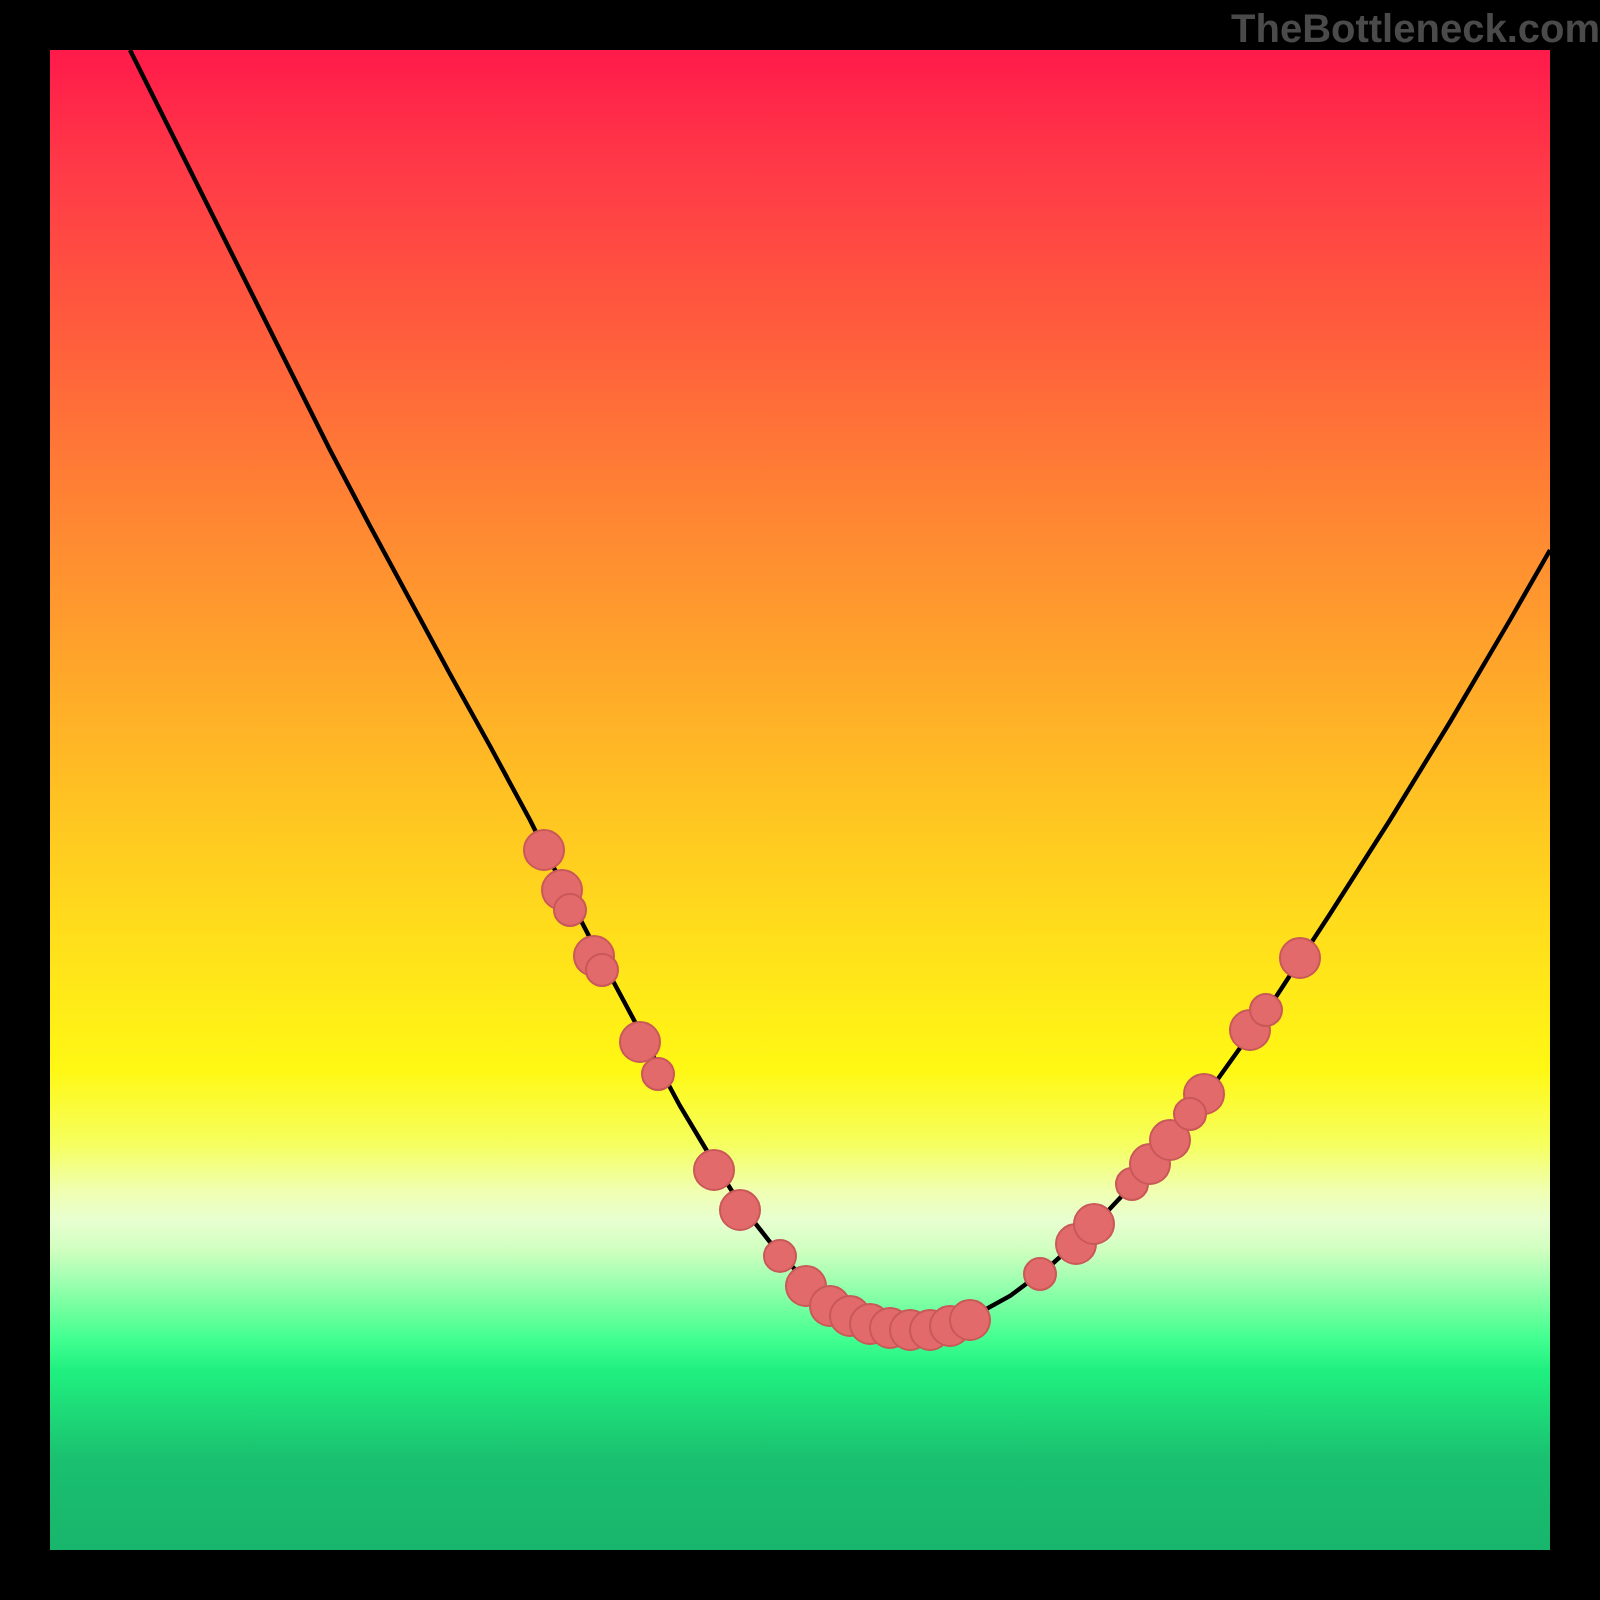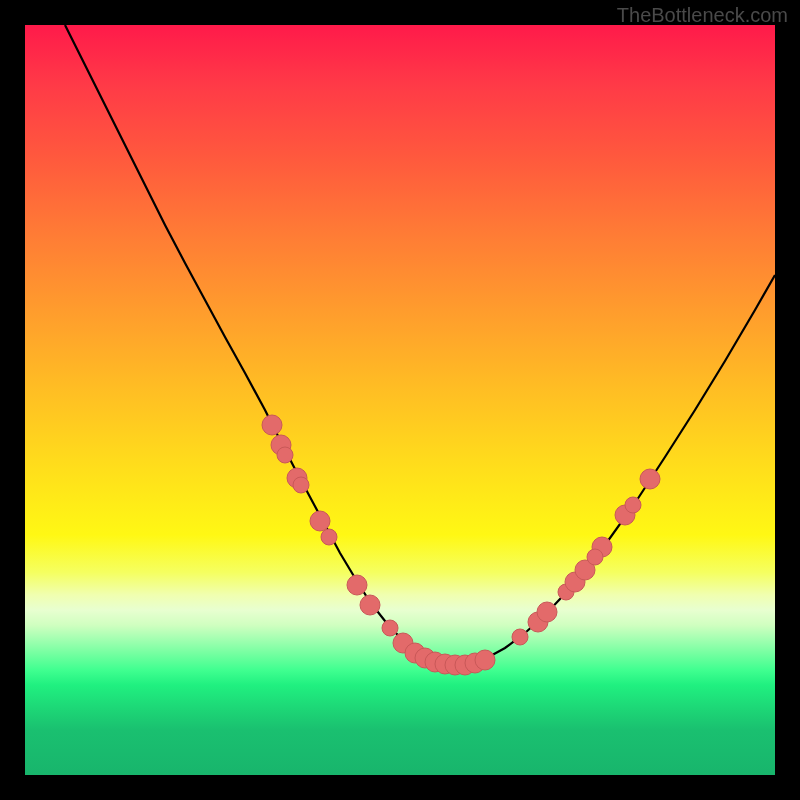--- a/index.html
+++ b/index.html
@@ -36,24 +36,24 @@
       #20f080 88%,
       #1ee07a 90%,
       #1cd074 92%,
       #1ac070 94%,
       #18b56c 100%
     );
   }
   .watermark {
     position: absolute;
     top: 4px;
-    right: 12px;
+    right: 0;
     color: #4a4a4a;
     font-size: 20px;
-    font-weight: 400;
+    font-weight: 700;
     z-index: 50;
   }
   svg.plot {
     position: absolute;
     left: 25px;
     top: 25px;
     width: 750px;
     height: 750px;
     z-index: 10;
   }

